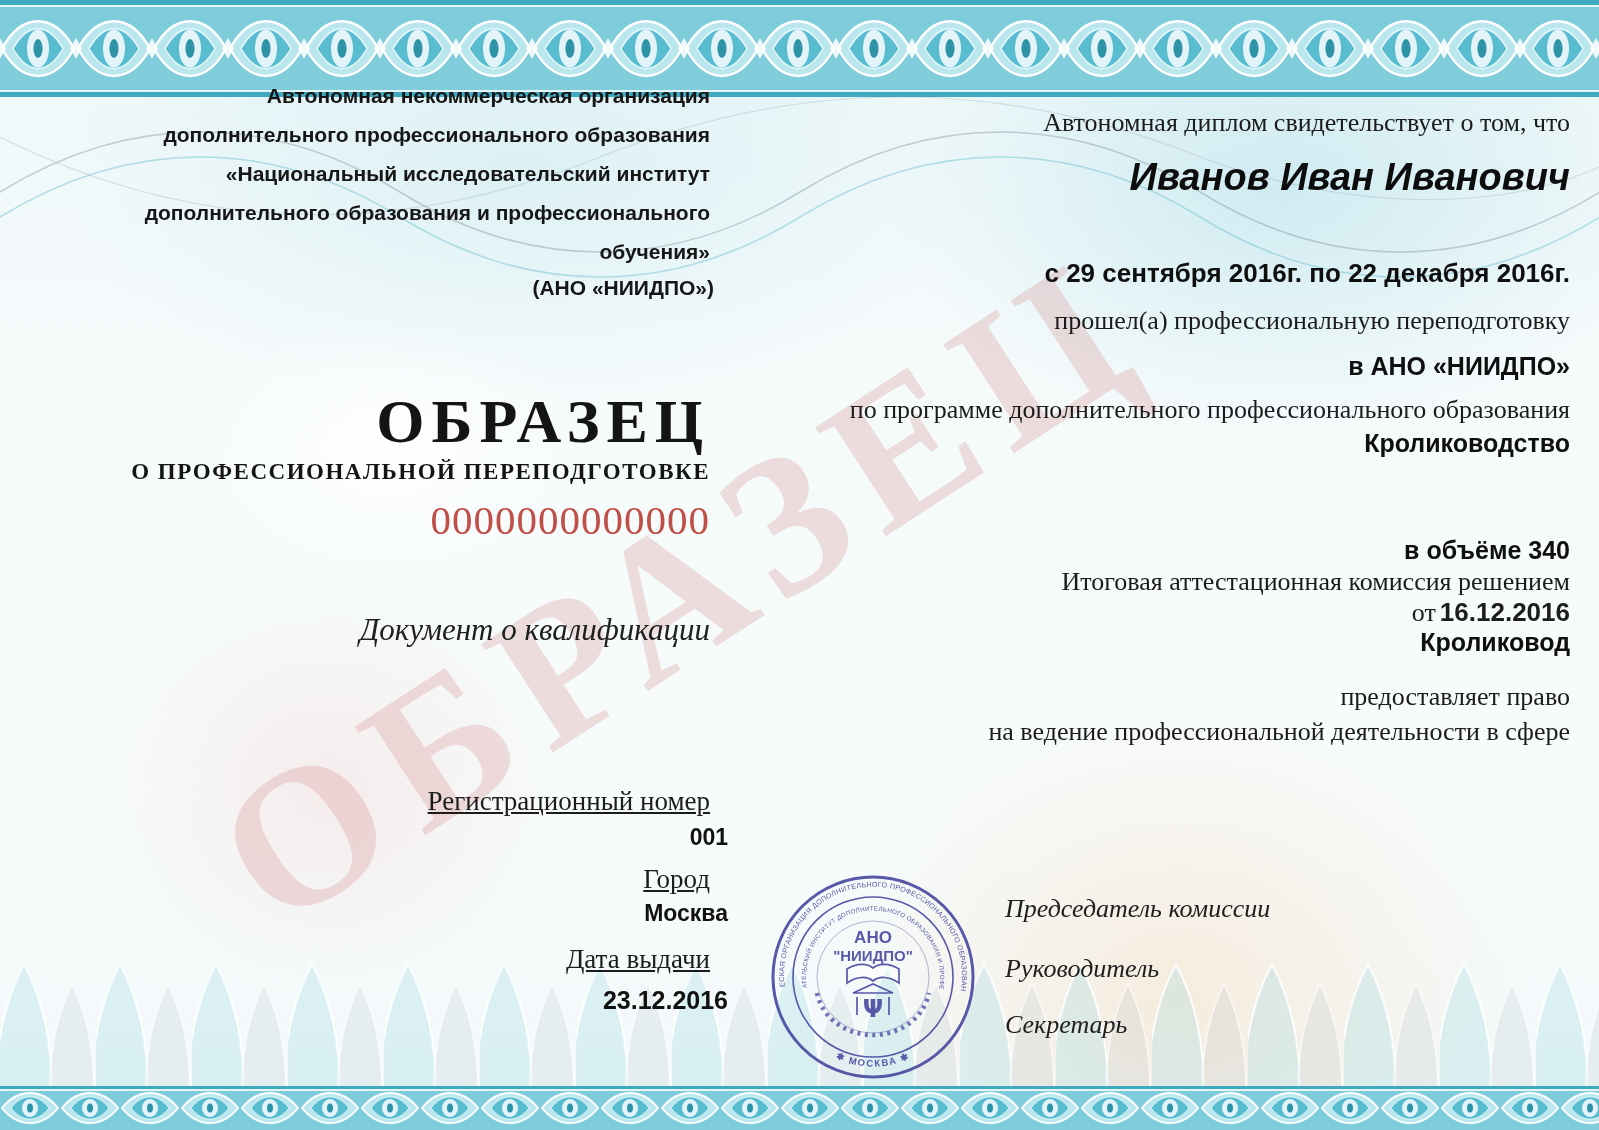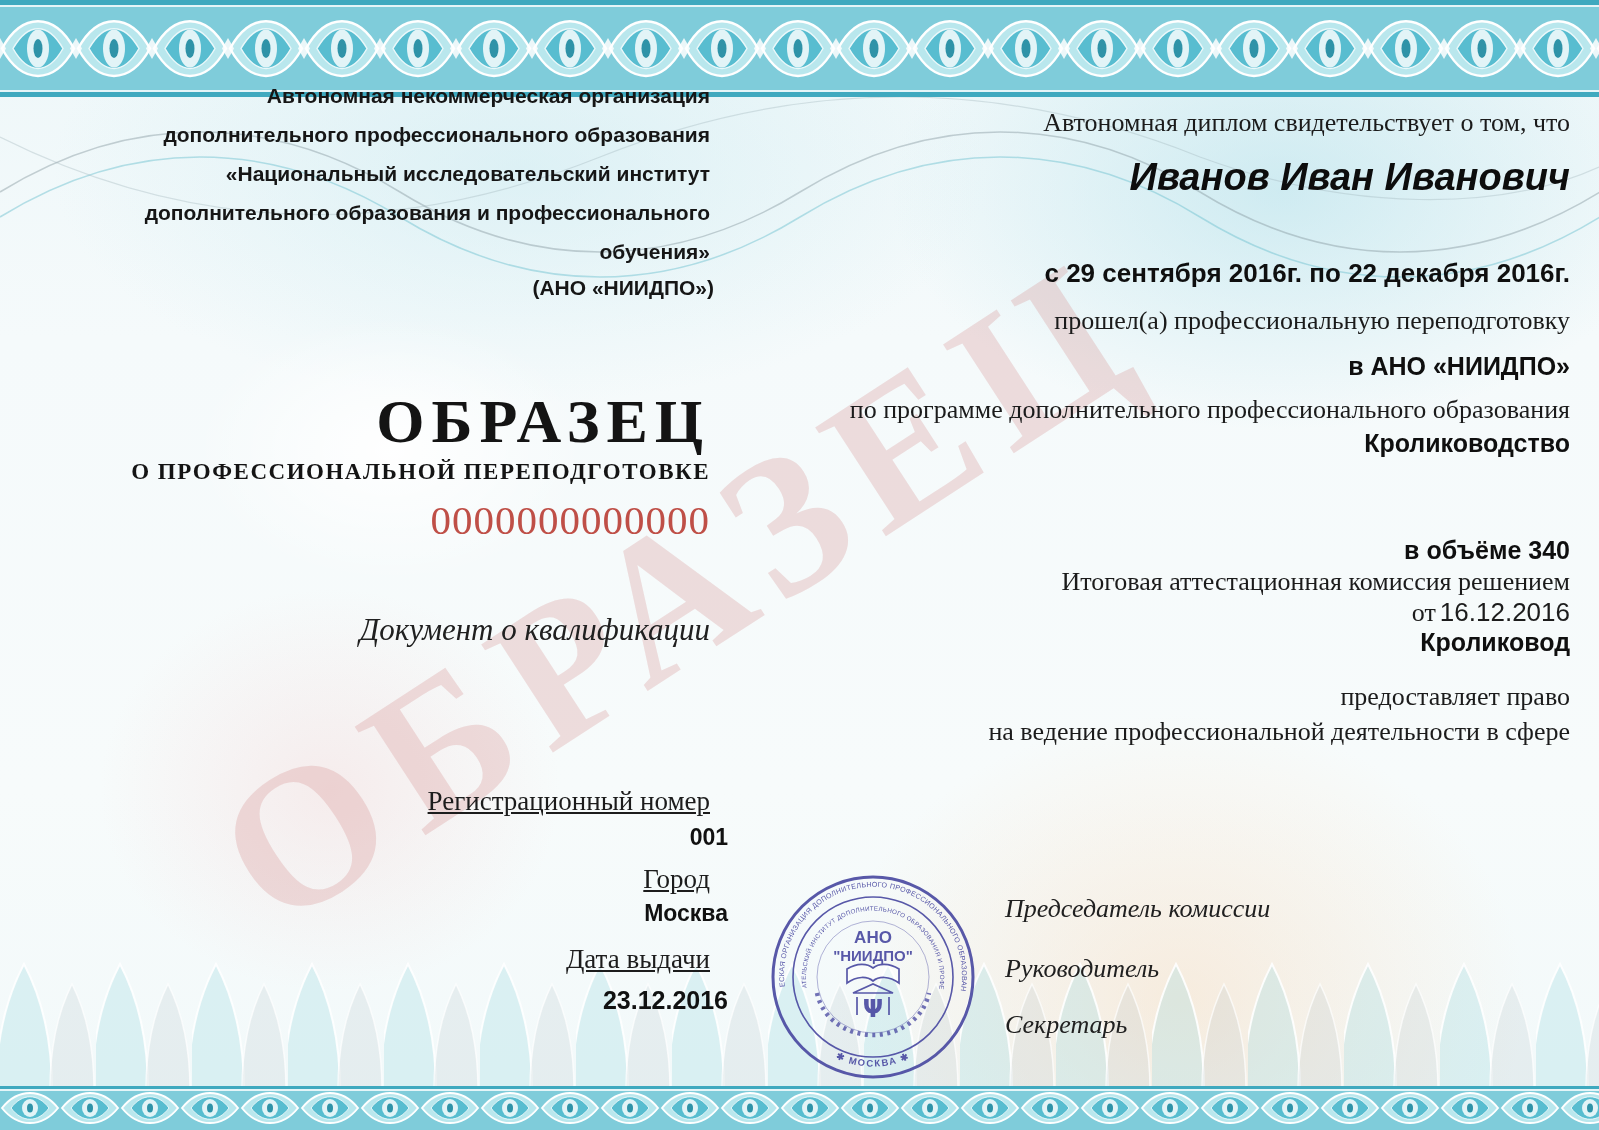--- a/index.html
+++ b/index.html
@@ -123,21 +123,21 @@
   <div class="abs ctr r-name content">Иванов Иван Иванович</div>
   <div class="abs ctr r-bold content" style="top:258px;font-size:26px">с 29 сентября 2016г. по 22 декабря 2016г.</div>
   <div class="abs ctr r-serif content" style="top:306px">прошел(а) профессиональную переподготовку</div>
   <div class="abs ctr r-bold content" style="top:352px">в АНО «НИИДПО»</div>
   <div class="abs ctr r-serif content" style="top:395px">по программе дополнительного профессионального образования</div>
   <div class="abs ctr r-bold content" style="top:429px">Кролиководство</div>
   <div class="abs ctr r-bold content" style="top:536px">в объёме 340</div>
   <div class="abs ctr r-serif content" style="top:567px">Итоговая аттестационная комиссия решением</div>
   <div class="abs ctr content" style="left:800px;top:597px;width:770px">
     <span class="serif" style="font-size:26px">от</span>
-    <span class="sans" style="font-weight:normal;font-size:26px">16.12.2016</span>
+    <span class="sans" style="font-weight:bold;font-size:26px">16.12.2016</span>
   </div>
   <div class="abs ctr r-bold content" style="top:628px">Кроликовод</div>
   <div class="abs ctr r-serif content" style="top:682px">предоставляет право</div>
   <div class="abs ctr r-serif content" style="top:717px">на ведение профессиональной деятельности в сфере</div>
 
   <div class="abs sig content" style="top:878px">Председатель комиссии</div>
   <div class="abs sig content" style="top:938px">Руководитель</div>
   <div class="abs sig content" style="top:994px">Секретарь</div>
 
   <svg id="stamp" class="abs" width="230" height="230" viewBox="-115 -115 230 230">

